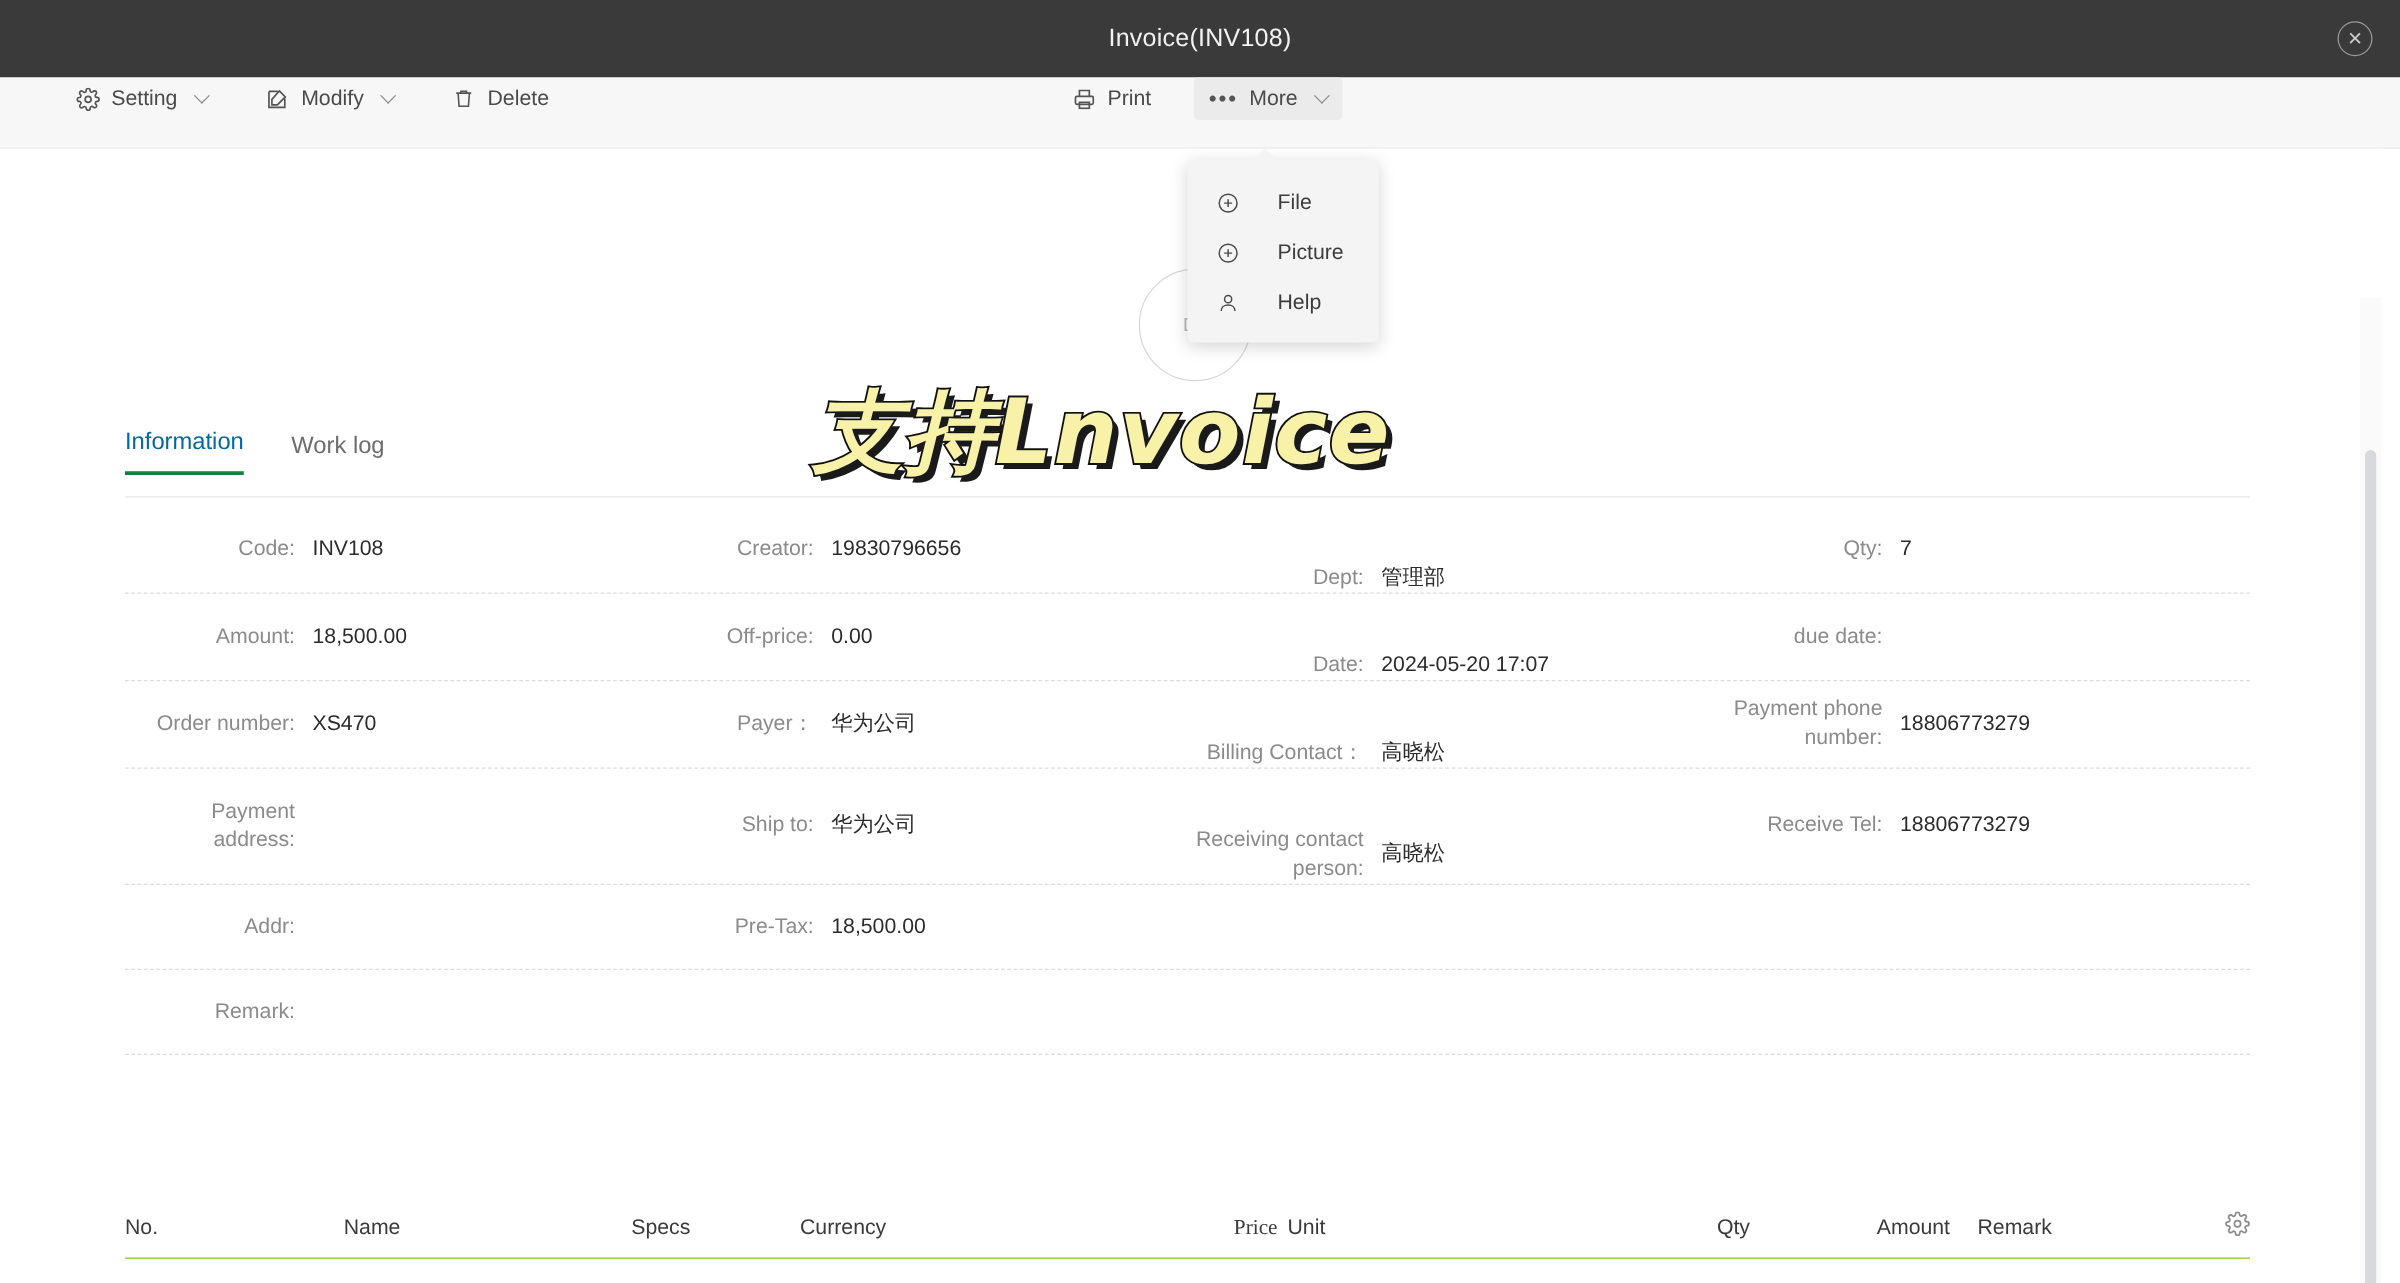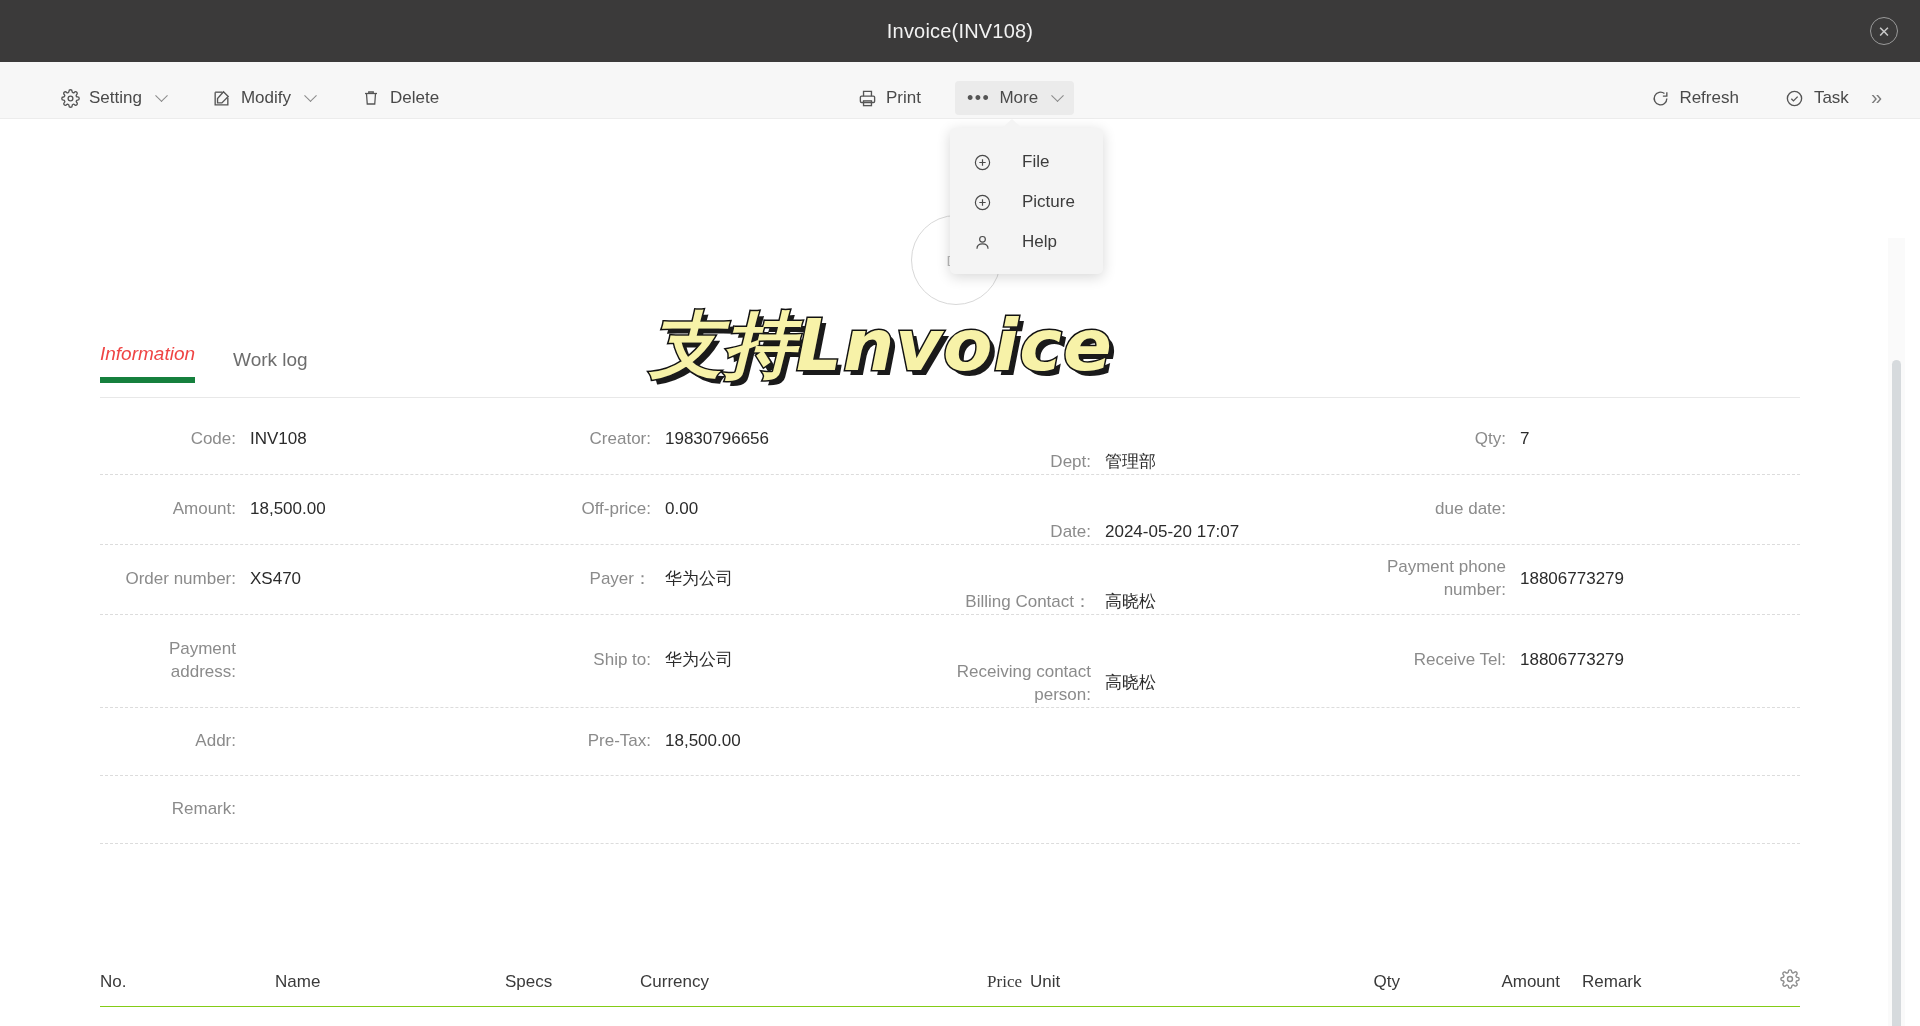--- a/index.html
+++ b/index.html
@@ -28,21 +28,21 @@
     color: #c9c9c9; font-size: 15px; line-height: 1; cursor: pointer;
   }
 
   
   .toolbar {
     position: absolute; top: 62px; left: 0;
     width: 1920px; height: 57px;
     background: #f7f7f7;
     border-bottom: 1px solid #ececec;
   }
-  .tb-group { position: absolute; top: 0; height: 53px; display: flex; align-items: flex-end; }
+  .tb-group { position: absolute; top: 0; height: 53px; display: flex; align-items: flex-start; }
   .tb-left  { left: 48px; }
   .tb-center{ left: 845px; }
   .tb-right { right: 28px; }
 
   .tb-item {
     display: flex; align-items: center; gap: 9px;
     padding: 7px 12px; border-radius: 4px;
     color: #4a4a4a; font-size: 17px; cursor: pointer;
     white-space: nowrap;
   }
@@ -104,21 +104,21 @@
   }
 
   
   .content { position: absolute; top: 119px; left: 0; width: 1905px; height: 907px; background:#fff; }
 
   .tabs {
     position: absolute; left: 100px; top: 224px;
     display: flex; align-items: flex-end; gap: 38px;
   }
   .tab { font-size: 19px; color: #6d6d6d; padding-bottom: 12px; cursor: pointer; }
-  .tab.sel { color: #ef4444; border-bottom: 6px solid #15803d; font-weight: 400; font-style: italic; }
+  .tab.sel { color: #0369a1; border-bottom: 3px solid #15803d; font-weight: 400; }
   .tabs-rule {
     position: absolute; left: 100px; top: 278px; width: 1700px; height: 1px; background: #e8e8e8;
   }
 
   
   .info { position: absolute; left: 100px; top: 286px; width: 1700px; }
   .info-row {
     display: flex; align-items: center;
     border-bottom: 1px dashed #dcdcdc;
     min-height: 68px;
@@ -233,41 +233,20 @@
       <span>Print</span>
     </div>
 
     <div class="tb-item active">
       <span class="dots">•••</span>
       <span>More</span>
       <span class="chev"></span>
     </div>
   </div>
 
-  <div class="tb-group tb-right">
-    <div class="tb-item">
-      <span class="ico">
-        <svg width="19" height="19" viewBox="0 0 24 24" fill="none" stroke="currentColor" stroke-width="1.7">
-          <path d="M20 12a8 8 0 1 1-3-6.2"></path>
-            <path d="M20 4v5h-5"></path>
-        </svg>
-      </span>
-      <span>Refresh</span>
-    </div>
-    <div class="tb-item">
-      <span class="ico">
-        <svg width="19" height="19" viewBox="0 0 24 24" fill="none" stroke="currentColor" stroke-width="1.7">
-          <circle cx="12" cy="12" r="9"></circle>
-            <path d="M8 12.3l2.7 2.7L16 9.6"></path>
-        </svg>
-      </span>
-      <span>Task</span>
-    </div>
-    <div class="dbl-chev">»</div>
-  </div>
 </div>
 
 <div class="content">
 
   <div class="vscroll-track">
     <div class="vscroll"></div>
   </div>
 
   <div class="tabs-rule"></div>
   <div class="tabs">

